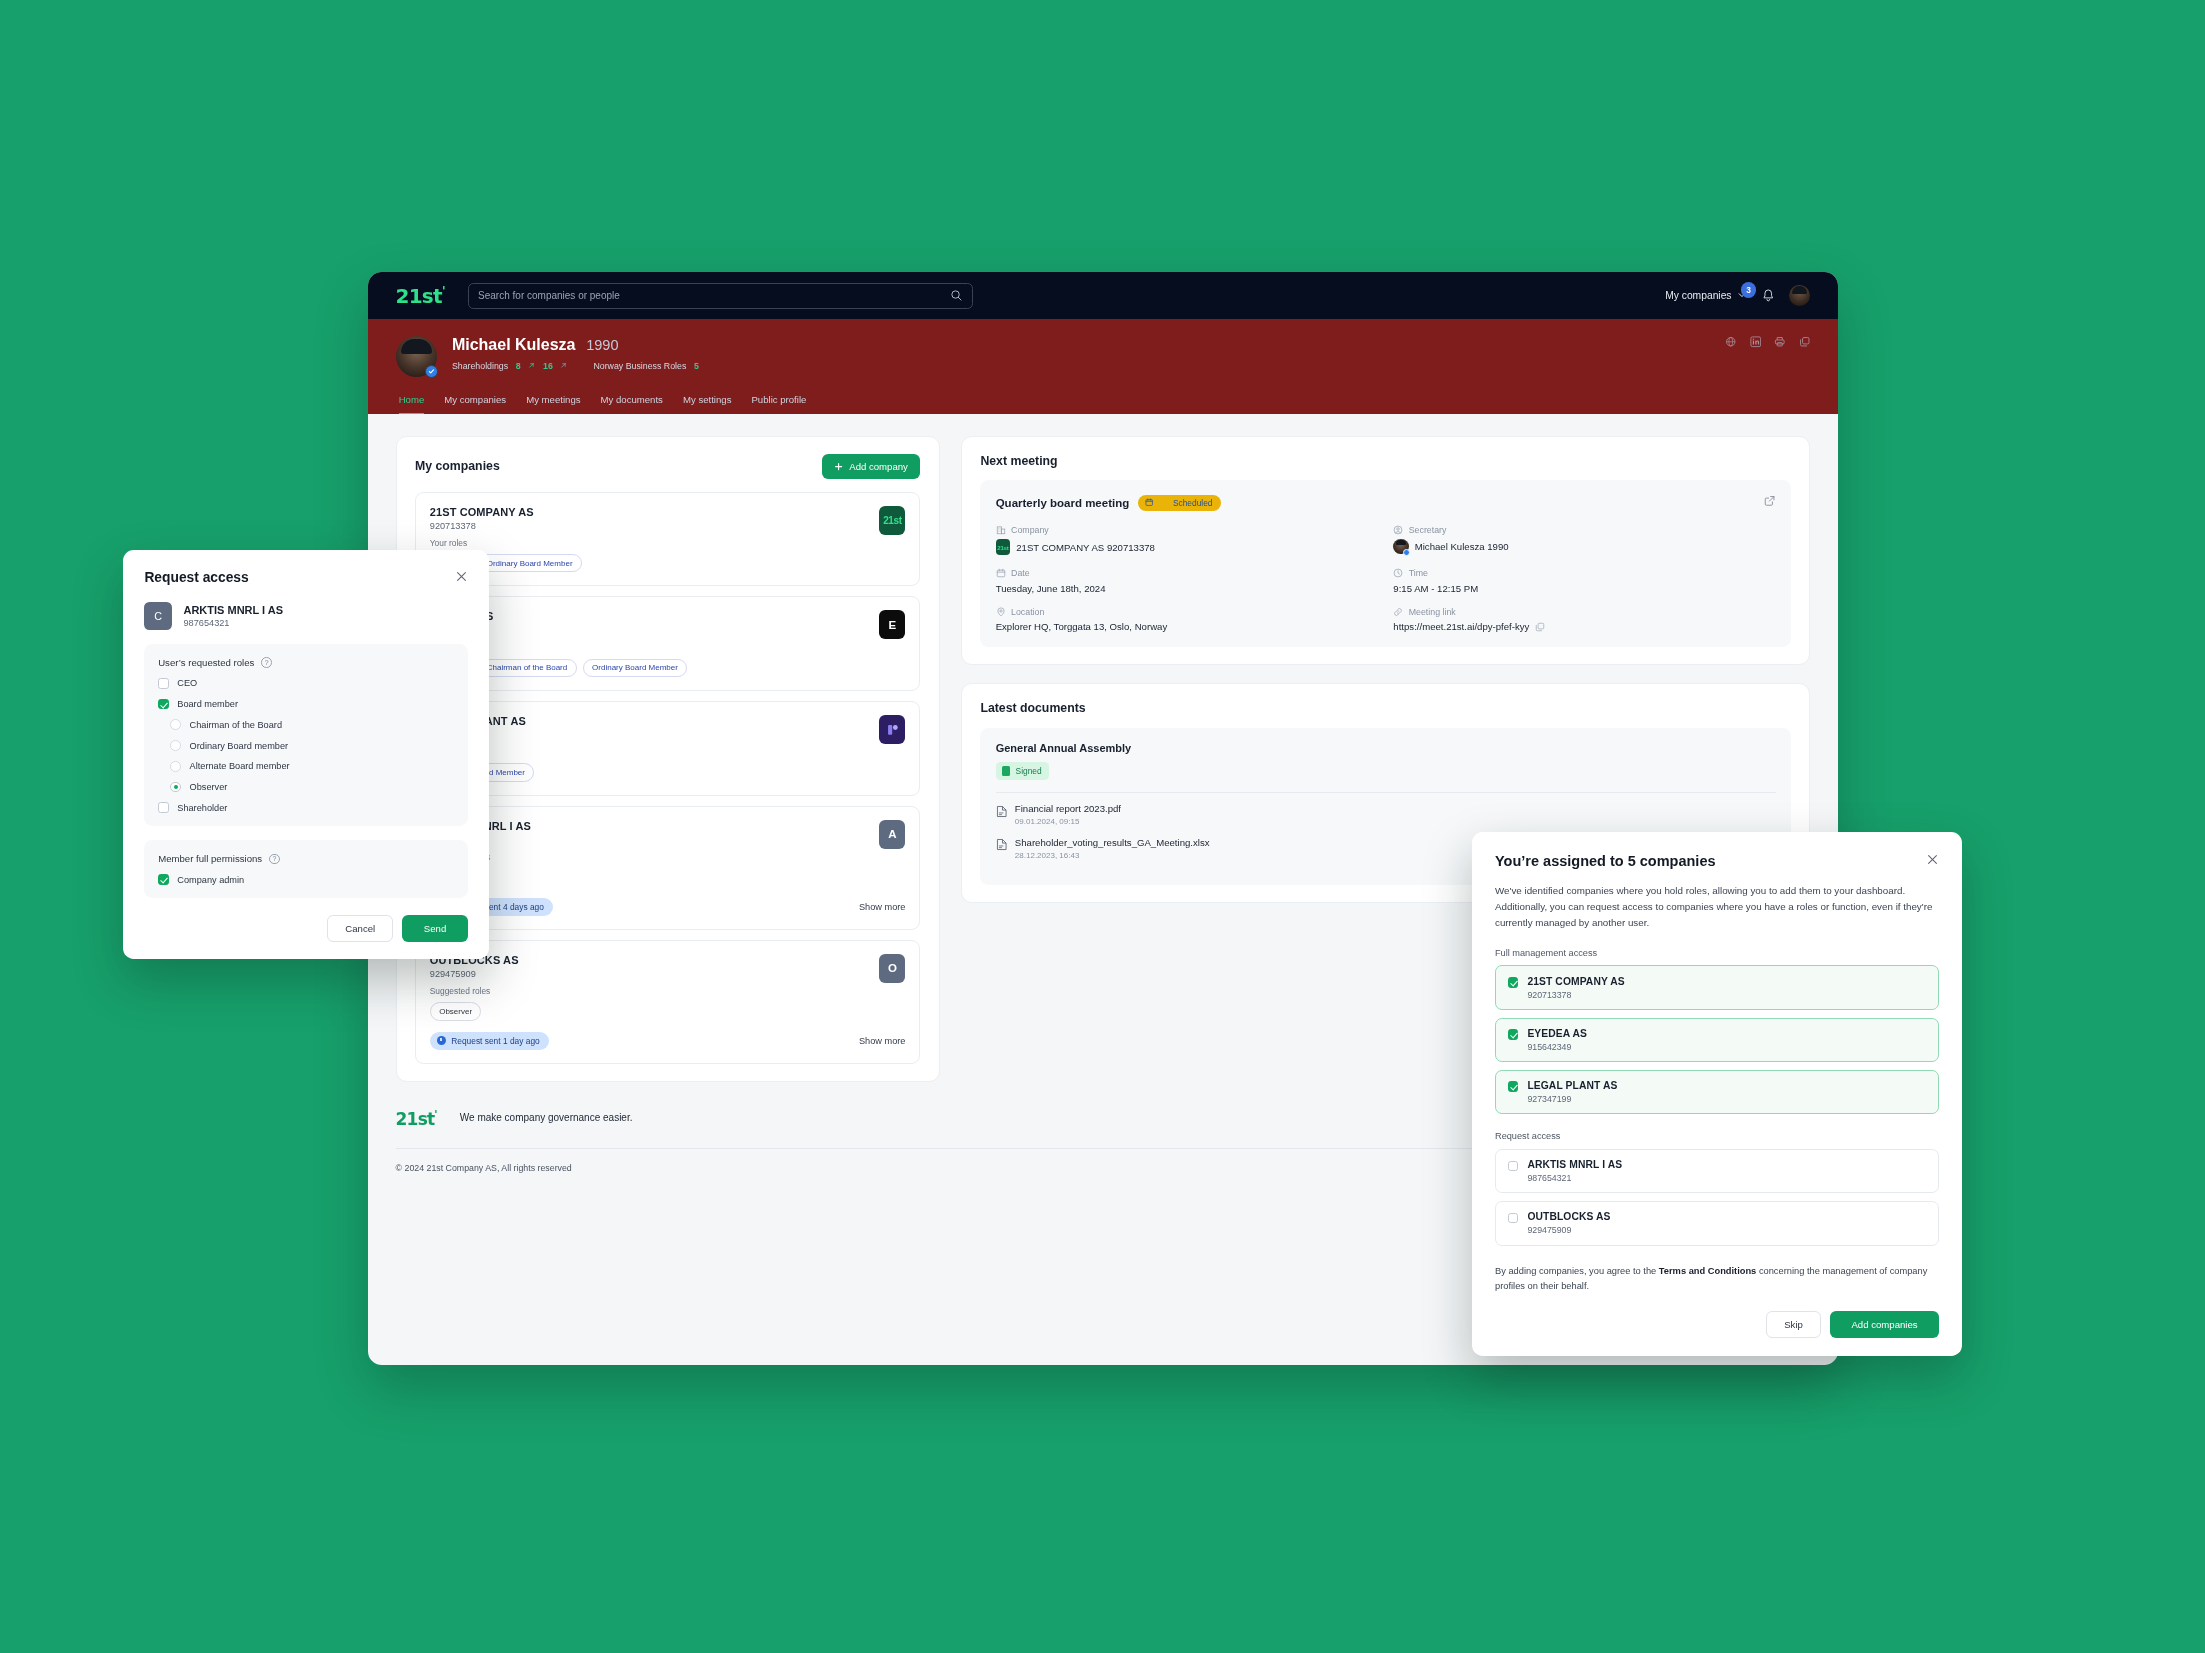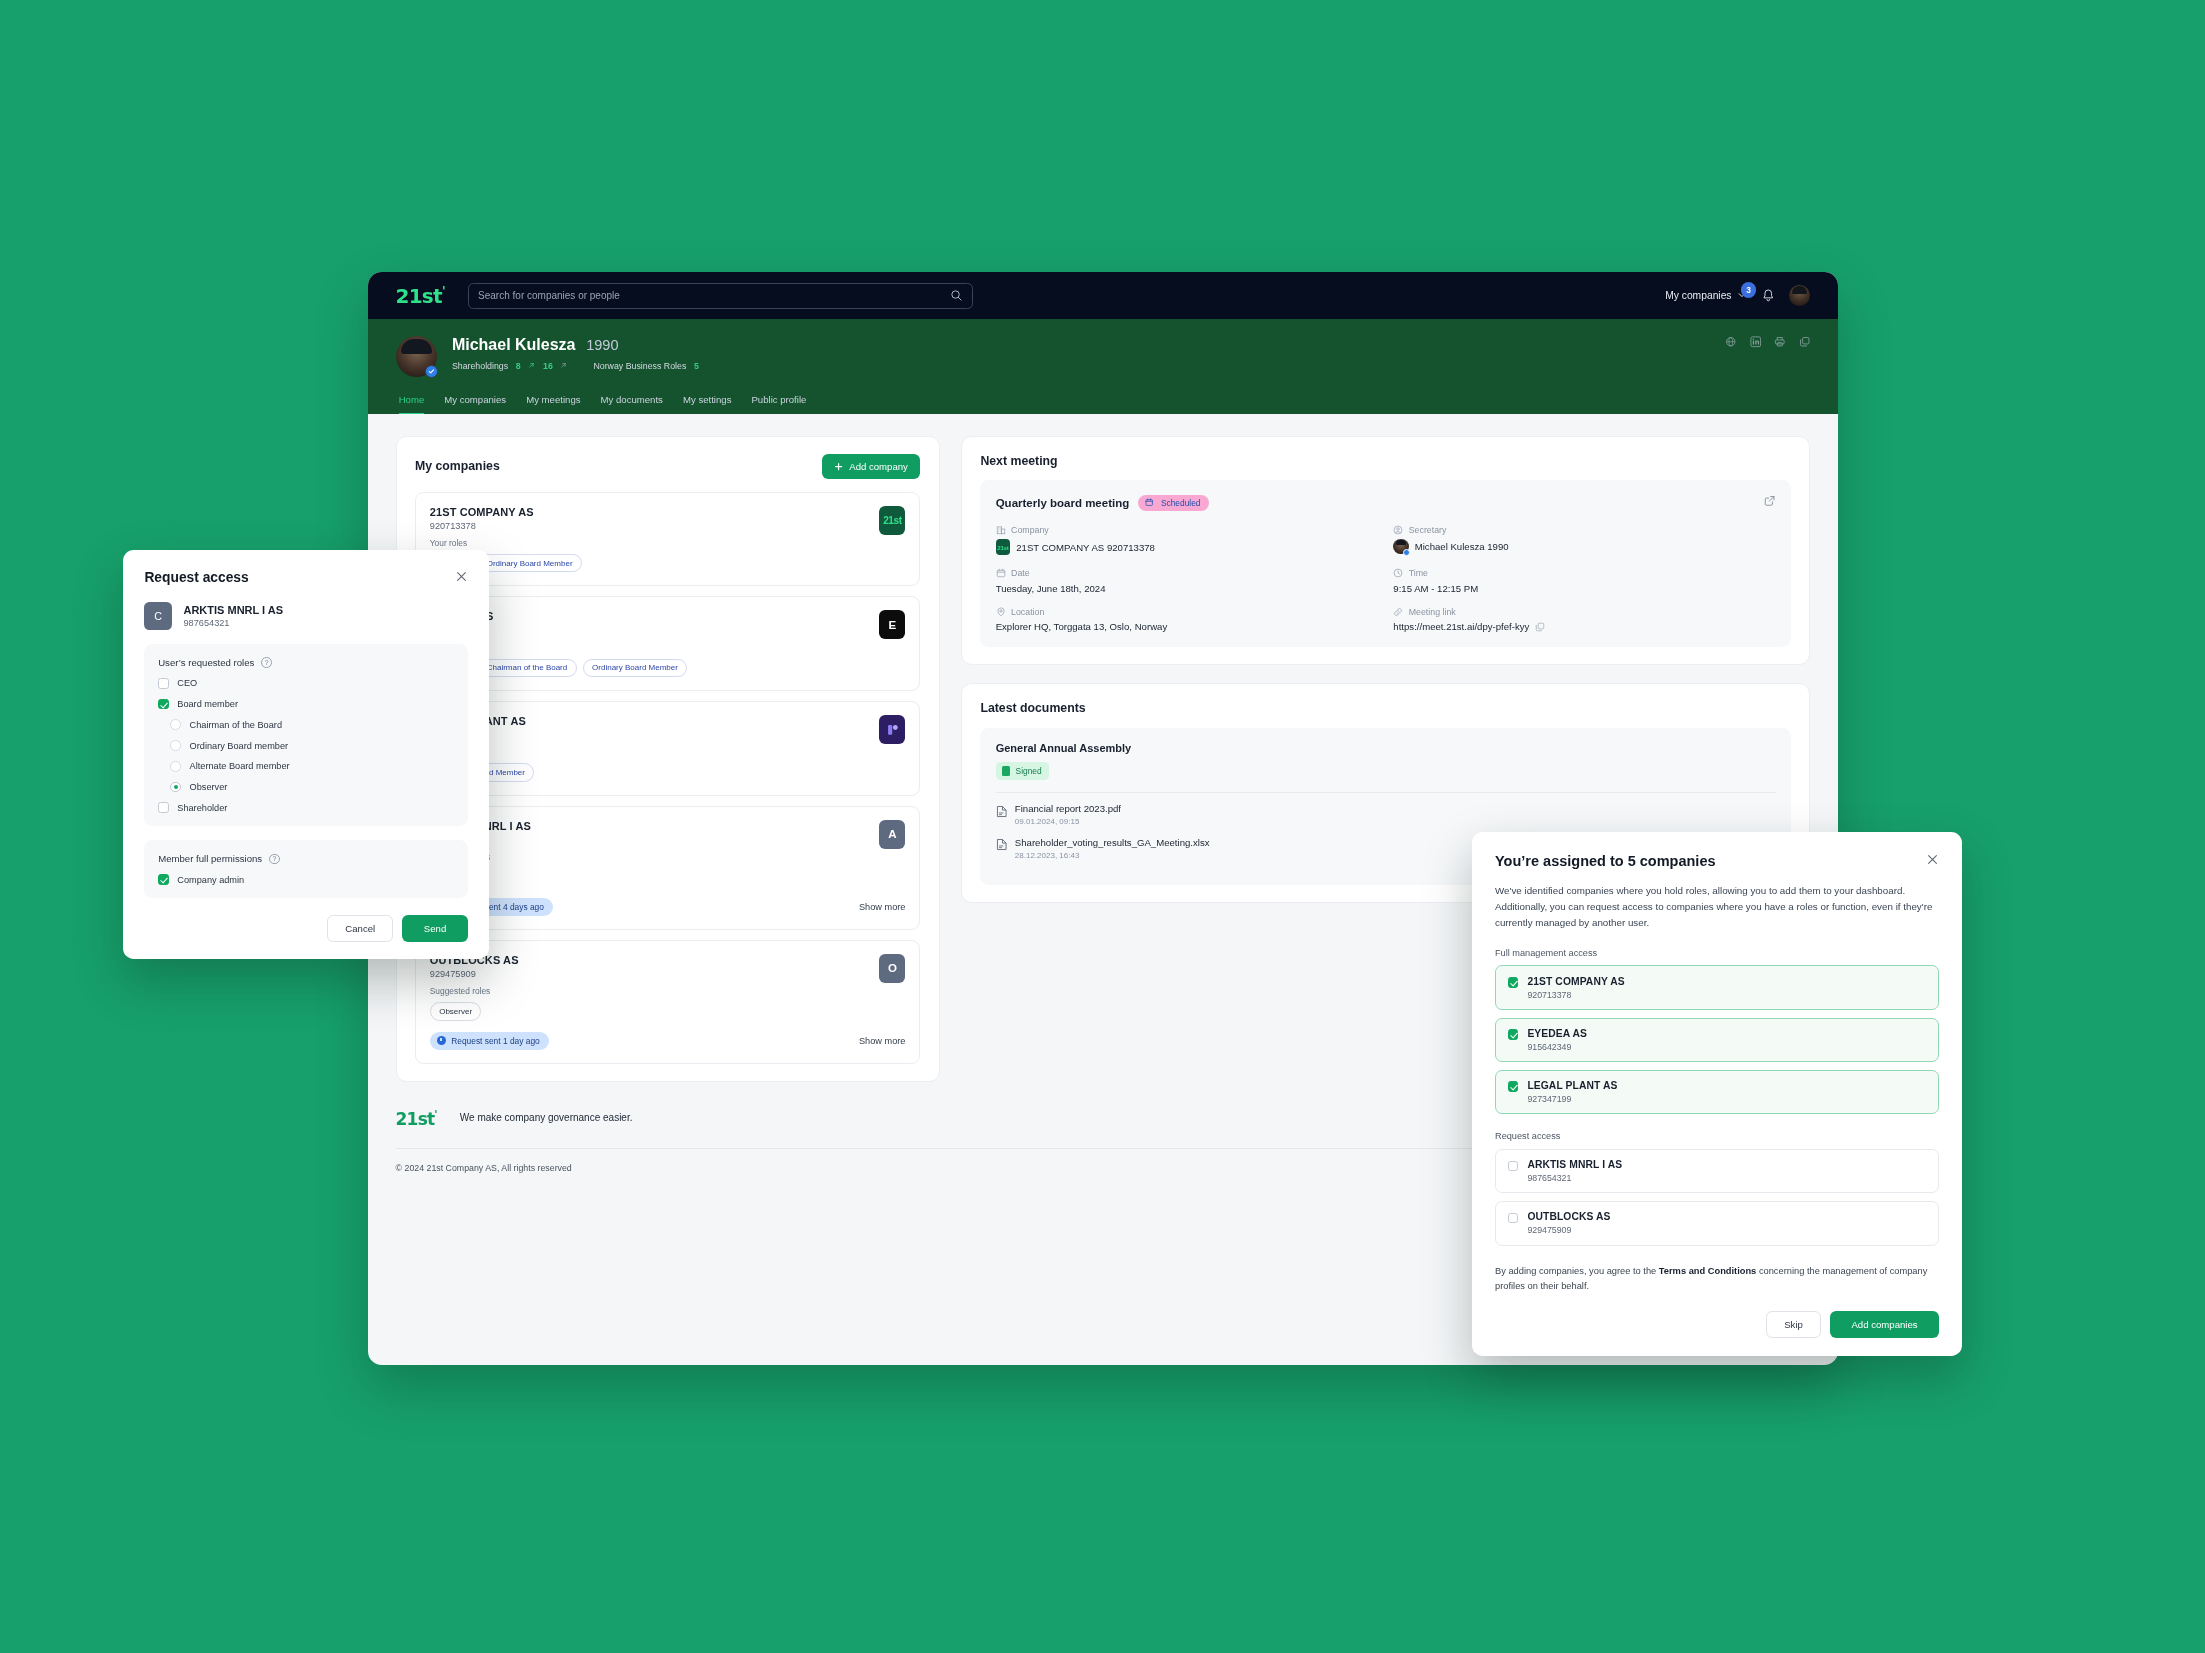--- a/index.html
+++ b/index.html
@@ -64,21 +64,21 @@
     background: radial-gradient(circle at 50% 35%, #6d5646 0%, #3b2c22 55%, #161210 100%);
     position: relative; overflow: hidden; flex: none;
   }
   .navavatar::before {
     content:''; position:absolute; left:3.1px; top:1.5px; width:15.3px; height:7.7px;
     background:#11161d; border-radius:7.7px 7.7px 1.5px 1.5px;
   }
 
   
   .profilehdr {
-    background: #14532d; padding: 17px 27.6px 0 27.6px; position: relative;
+    background: #7f1d1d; padding: 17px 27.6px 0 27.6px; position: relative;
   }
   .phrow { display: flex; align-items: flex-start; gap: 15.3px; }
   .bigavatar {
     width: 41px; height: 41px; border-radius: 50%; flex: none;
     background: radial-gradient(circle at 50% 38%, #7b6450 0%, #46342a 50%, #16120f 100%);
     position: relative; overflow: visible;
   }
   .bigavatar .cap {
     position:absolute; left:5.4px; top:3.1px; width:31px; height:14.5px;
     background:#13171f; border-radius:13.8px 13.8px 2.3px 2.3px;
@@ -156,22 +156,22 @@
   }
   .clockdot { width: 9.2px; height: 9.2px; border-radius: 50%; background: #2767d8; display:block; position:relative;}
   .clockdot::after{content:'';position:absolute;left:3.8px;top:1.9px;width:1.1px;height:3.1px;background:#cfe2fd;}
   .showmore { font-size: 9.2px; color: #323b49; cursor: pointer; }
 
   
   .mtg-box { background: #f6f8fa; border-radius: 8.4px; padding: 14.5px 15.3px; margin-top: 12.3px; position: relative; }
   .mtg-top { display: flex; align-items: center; gap: 9.2px; }
   .mtg-title { font-size: 11.5px; font-weight: 700; color: #18202e; }
   .sched {
-    background: #f9a8d4; color: #1d4fa8; font-size: 8.4px; border-radius: 15.3px;
-    padding: 3.1px 8.4px 3.1px 6.1px; display: flex; align-items: center; gap: 8px;
+    background: #eab308; color: #1d4fa8; font-size: 8.4px; border-radius: 15.3px;
+    padding: 3.1px 8.4px 3.1px 6.1px; display: flex; align-items: center; gap: 20px;
   }
   .extlink { position: absolute; right: 15.3px; top: 15.3px; width: 11.5px; height: 11.5px; opacity:.65;}
   .mtg-grid { display: grid; grid-template-columns: 1fr 1fr; gap: 13px 15.3px; margin-top: 13.8px; }
   .mtg-lab { display: flex; align-items: center; gap: 5.4px; color: #8a93a2; font-size: 8.8px; }
   .mtg-lab span.i { width: 10px; height: 10px; display:block; }
   .mtg-val { font-size: 9.6px; color: #1b2330; margin-top: 4.6px; display: flex; align-items: center; gap: 6.1px; }
   .mini-logo {
     width: 14.5px; height: 16px; border-radius: 3.8px; background: #0f5a3c;
     color: #2ee08a; font-size: 6.1px; font-weight: 800; display: flex;
     align-items: center; justify-content: center; flex: none; letter-spacing:-0.2px;

